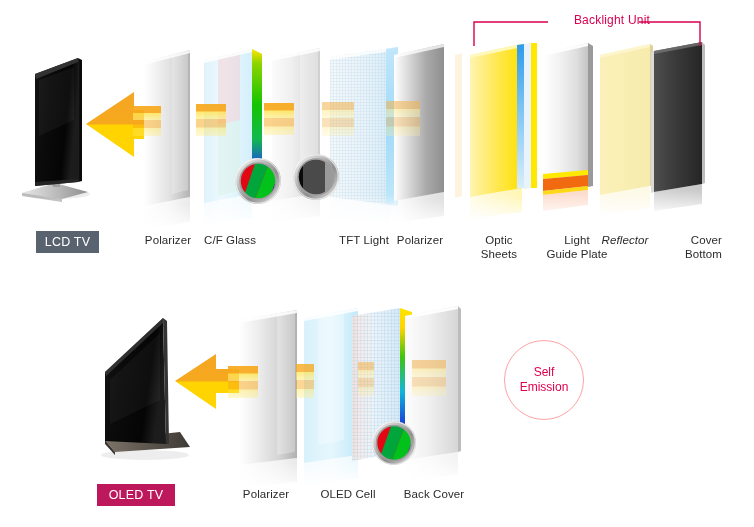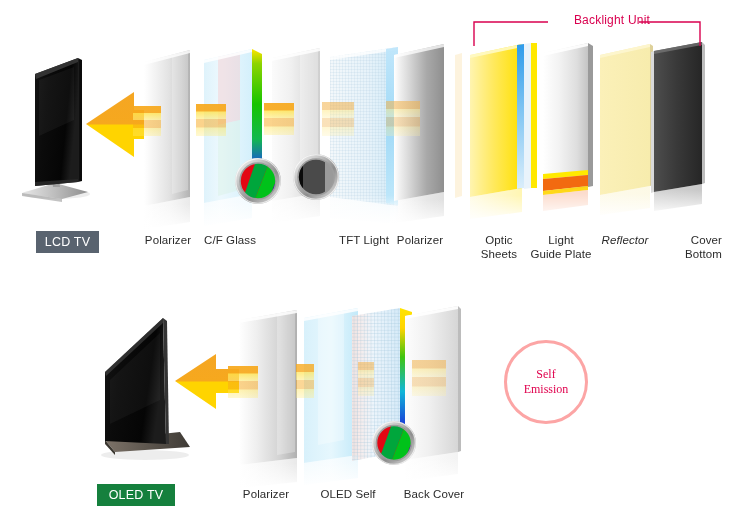--- a/index.html
+++ b/index.html
@@ -40,47 +40,47 @@
     position: absolute;
     color: #ffffff;
     font-size: 12.5px;
     line-height: 22px;
     height: 22px;
     text-align: center;
     letter-spacing: 0.2px;
     font-family: "Liberation Sans", sans-serif;
   }
   .badge-lcd  { background: #59636f; margin-left: 13px; }
-  .badge-oled { background: #15803d; }
+  .badge-oled { background: #be185d; }
   .bracket-label {
     position: absolute;
     font-size: 12px;
     color: #d9004f;
     white-space: nowrap;
     letter-spacing: 0.2px;
     font-family: "Liberation Sans", sans-serif;
   }
 
   
   .circle-note {
     position: absolute;
     width: 78px;
     height: 78px;
     border-radius: 50%;
-    border: 3px solid #fca5a5;
+    border: 1px solid #fca5a5;
     color: #e0004d;
     font-size: 12px;
     line-height: 15px;
     display: flex;
     align-items: center;
     justify-content: center;
     text-align: center;
     white-space: pre-line;
     background: #fff;
-    font-family: Liberation Serif, serif;
+    font-family: Liberation Sans, sans-serif;
   }
 
   
   svg { display: block; overflow: visible; }
   .svg-layer { position: absolute; left: 0; top: 0; pointer-events: none; }
 </style>
 </head>
 <body>
 
 <div class="stage">
@@ -490,28 +490,28 @@
   <div class="bracket-label" style="left:548px; top:13px; width:92px; text-align:center;margin-left:18px;">Backlight Unit</div>
 
   <div class="badge badge-lcd" style="left:23px; top:231px; width:63px;">LCD TV</div>
 
   <div class="layer-label" style="left:128px; top:233px; width:80px;">Polarizer</div>
   <div class="layer-label" style="left:190px; top:233px; width:80px;">C/F Glass</div>
   <div class="layer-label" style="left:324px; top:233px; width:80px;">TFT Light</div>
   <div class="layer-label" style="left:380px; top:233px; width:80px;">Polarizer</div>
   <div class="layer-label" style="left:459px; top:233px; width:80px;">Optic
 Sheets</div>
-  <div class="layer-label" style="left:518px; top:233px; width:86px;">Light
+  <div class="layer-label" style="left:534px; top:233px; width:86px;">Light
 Guide Plate</div>
   <div class="layer-label" style="left:585px; top:233px; width:80px;font-style:italic;">Reflector</div>
   <div class="layer-label" style="left:642px; top:233px; width:80px;text-align:right;">Cover
 Bottom</div>
 
   <div class="badge badge-oled" style="left:97px; top:484px; width:78px;">OLED TV</div>
 
   <div class="layer-label" style="left:228px; top:487px; width:76px;">Polarizer</div>
-  <div class="layer-label" style="left:310px; top:487px; width:76px;">OLED Self</div>
+  <div class="layer-label" style="left:310px; top:487px; width:76px;">OLED Cell</div>
   <div class="layer-label" style="left:394px; top:487px; width:80px;">Back Cover</div>
 
   <div class="circle-note" style="left:504px; top:340px;">Self
 Emission</div>
 
 </div>
 
 </body></html>

